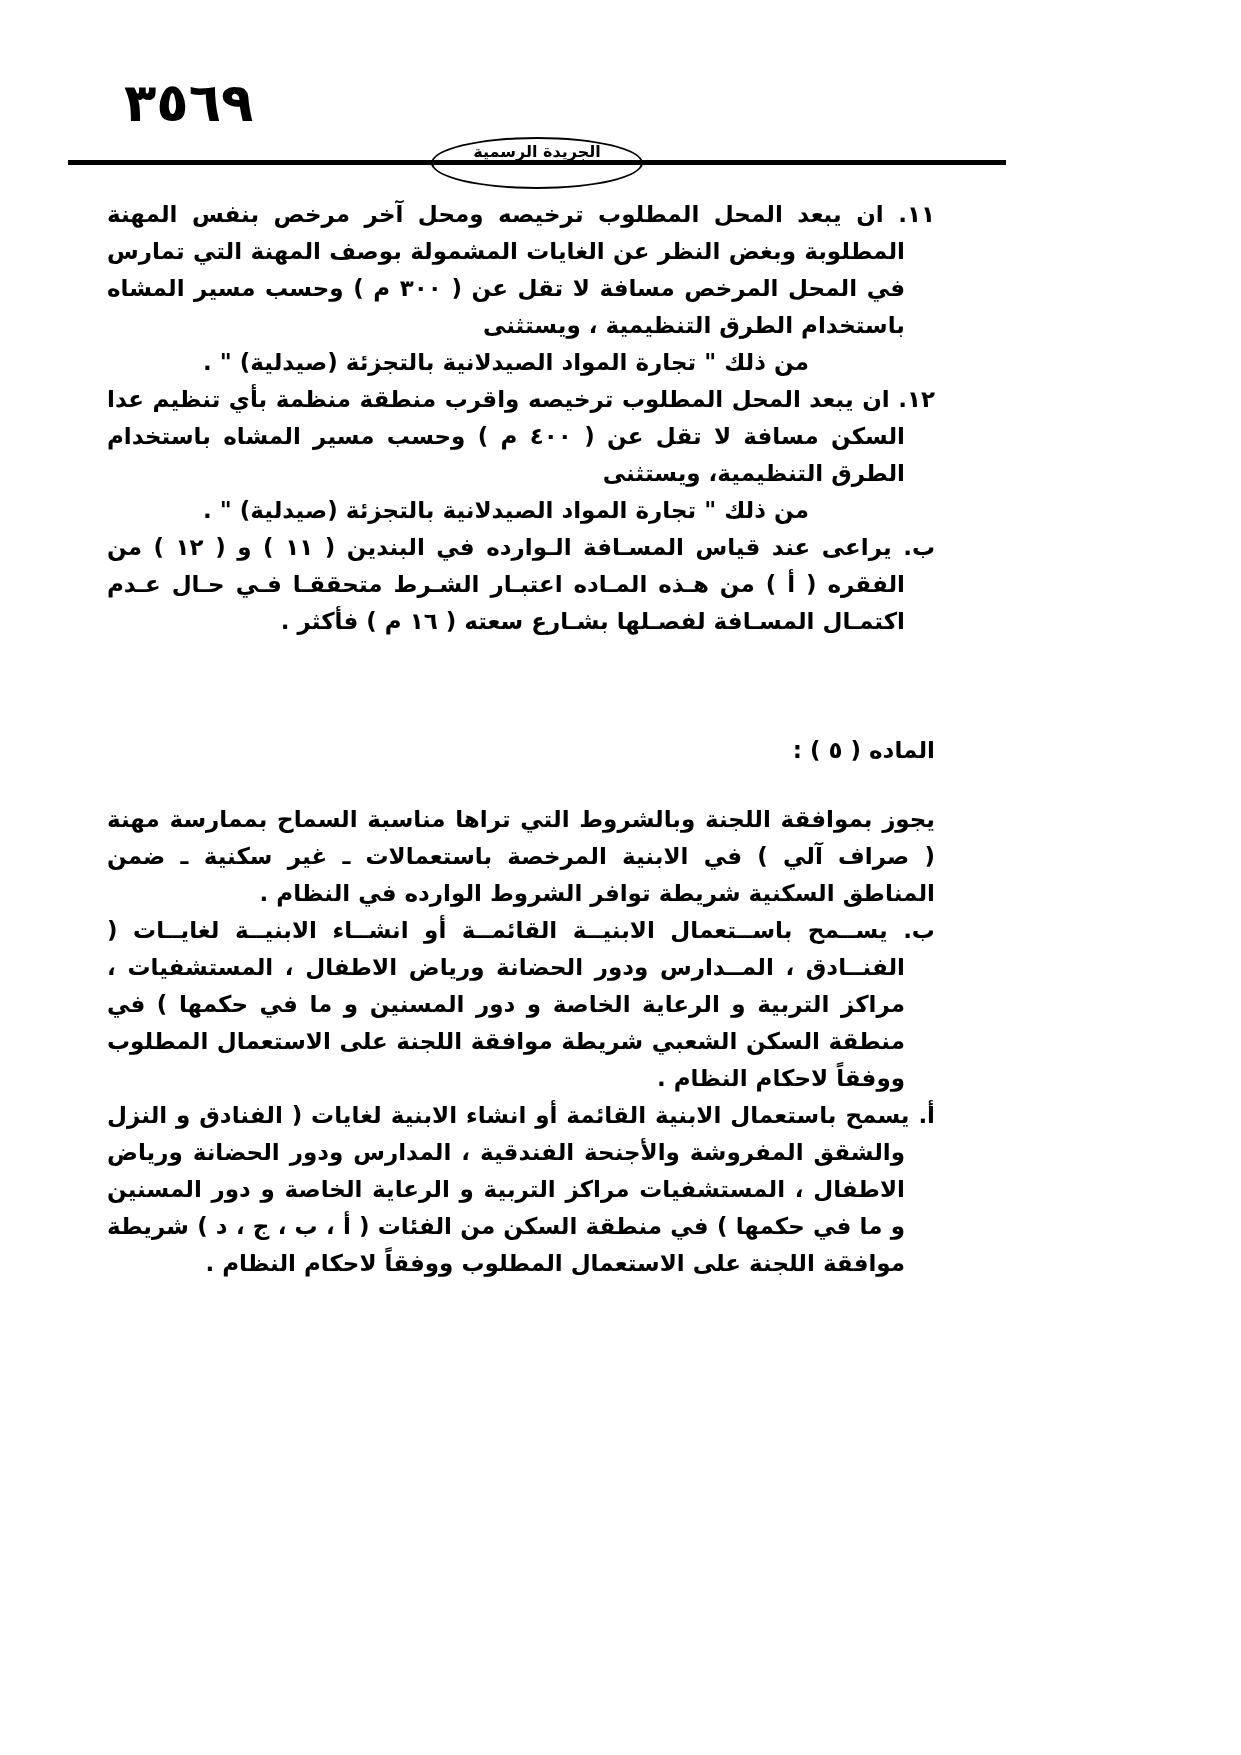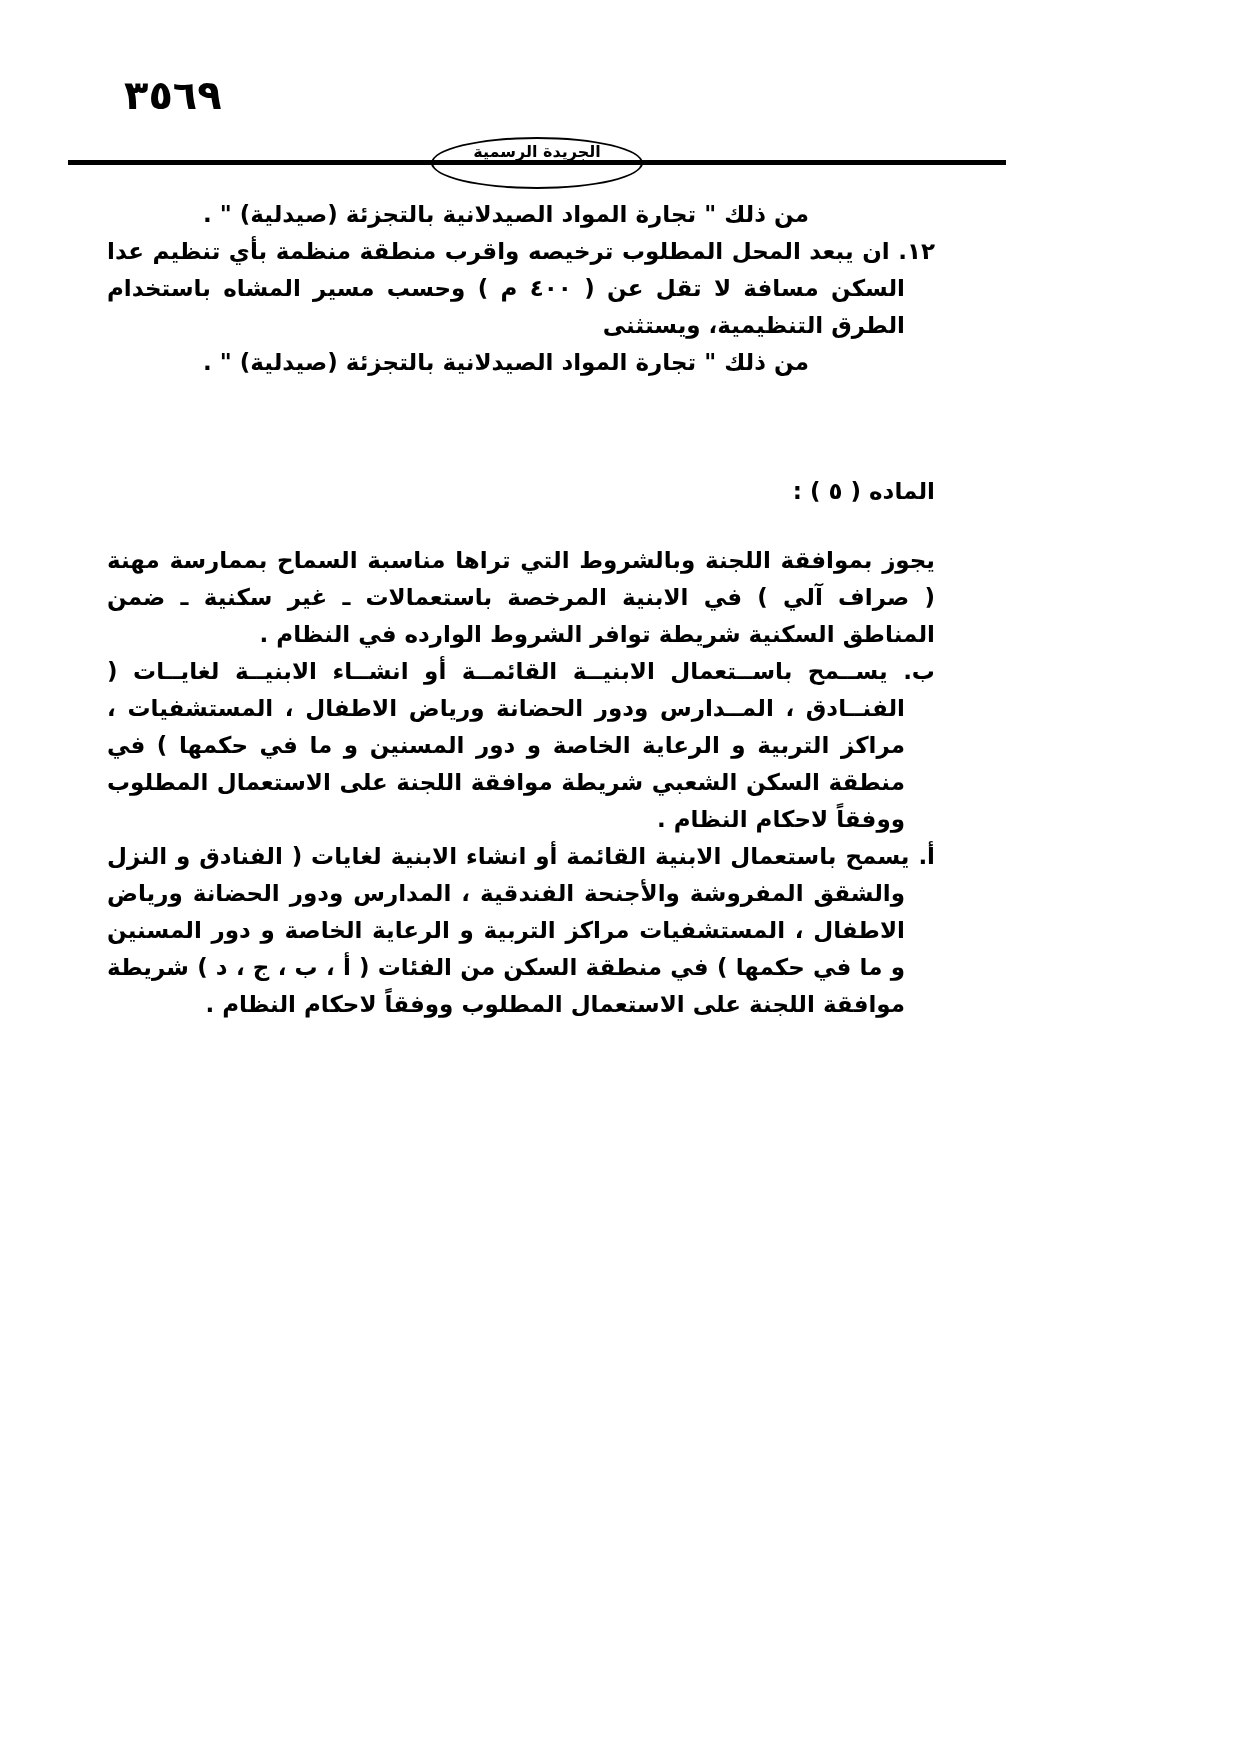--- a/index.html
+++ b/index.html
@@ -9,21 +9,21 @@
     height: 1755px;
     position: relative;
     font-family: "DejaVu Sans", sans-serif;
     color: #000000;
     overflow: hidden;
   }
   .page-number {
     position: absolute;
     top: 72px;
     left: 124px;
-    font-size: 40px;
+    font-size: 53px;
     font-weight: 700;
     direction: rtl;
     letter-spacing: 2px;
   }
   .header {
     position: absolute;
     top: 137px;
     left: 68px;
     width: 938px;
     height: 52px;
@@ -97,28 +97,30 @@
   <div class="header">
     <div class="header-line"></div>
     <div class="header-oval">
       <div class="header-title">الجريدة الرسمية</div>
     </div>
   </div>
 
   <div class="content">
 
     <div class="block-item">
+      <span>١١. ان يبعد المحل المطلوب ترخيصه ومحل آخر مرخص بنفس المهنة المطلوبة وبغض النظر عن الغايات المشمولة بوصف المهنة التي تمارس في المحل المرخص مسافة لا تقل عن ( ٣٠٠ م ) وحسب مسير المشاه باستخدام الطرق التنظيمية ، ويستثنى</span>
       <div class="tail-line">من ذلك " تجارة المواد الصيدلانية بالتجزئة (صيدلية) "  .</div>
     </div>
 
     <div class="block-item">
       <span>١٢. ان يبعد المحل المطلوب ترخيصه واقرب منطقة منظمة بأي تنظيم عدا السكن مسافة لا تقل عن ( ٤٠٠ م ) وحسب مسير المشاه باستخدام الطرق التنظيمية، ويستثنى</span>
       <div class="tail-line">من ذلك " تجارة المواد الصيدلانية بالتجزئة (صيدلية) "  .</div>
     </div>
 
+    <div class="block-item">ب.  يراعى عند قياس المسـافة الـوارده  في البندين ( ١١ ) و ( ١٢ ) من الفقره ( أ ) من هـذه المـاده  اعتبـار الشـرط متحققـا فـي حـال عـدم اكتمـال المسـافة  لفصـلها بشـارع سعته ( ١٦ م ) فأكثر  .</div>
 
 
     <div class="heading">الماده ( ٥ ) :</div>
 
     <div class="para">يجوز بموافقة اللجنة وبالشروط التي تراها مناسبة السماح بممارسة مهنة ( صراف آلي ) في الابنية المرخصة باستعمالات  ـ  غير سكنية  ـ  ضمن المناطق السكنية شريطة توافر الشروط الوارده في النظام .</div>
 
 
     <div class="block-item">ب. يســمح باســتعمال الابنيــة القائمــة أو انشــاء الابنيــة لغايــات ( الفنــادق ،  المــدارس ودور الحضانة ورياض الاطفال ،  المستشفيات ، مراكز التربية و الرعاية الخاصة و دور المسنين و ما في حكمها ) في منطقة السكن الشعبي شريطة موافقة اللجنة على الاستعمال المطلوب ووفقاً لاحكام النظام .</div>
 
     <div class="block-item">أ.  يسمح باستعمال الابنية القائمة أو انشاء الابنية لغايات ( الفنادق و النزل والشقق المفروشة والأجنحة الفندقية ،   المدارس ودور الحضانة ورياض الاطفال ، المستشفيات مراكز التربية و الرعاية الخاصة و دور المسنين و ما في حكمها ) في منطقة السكن من الفئات ( أ ، ب ، ج ، د ) شريطة موافقة اللجنة على الاستعمال المطلوب ووفقاً لاحكام النظام .</div>

